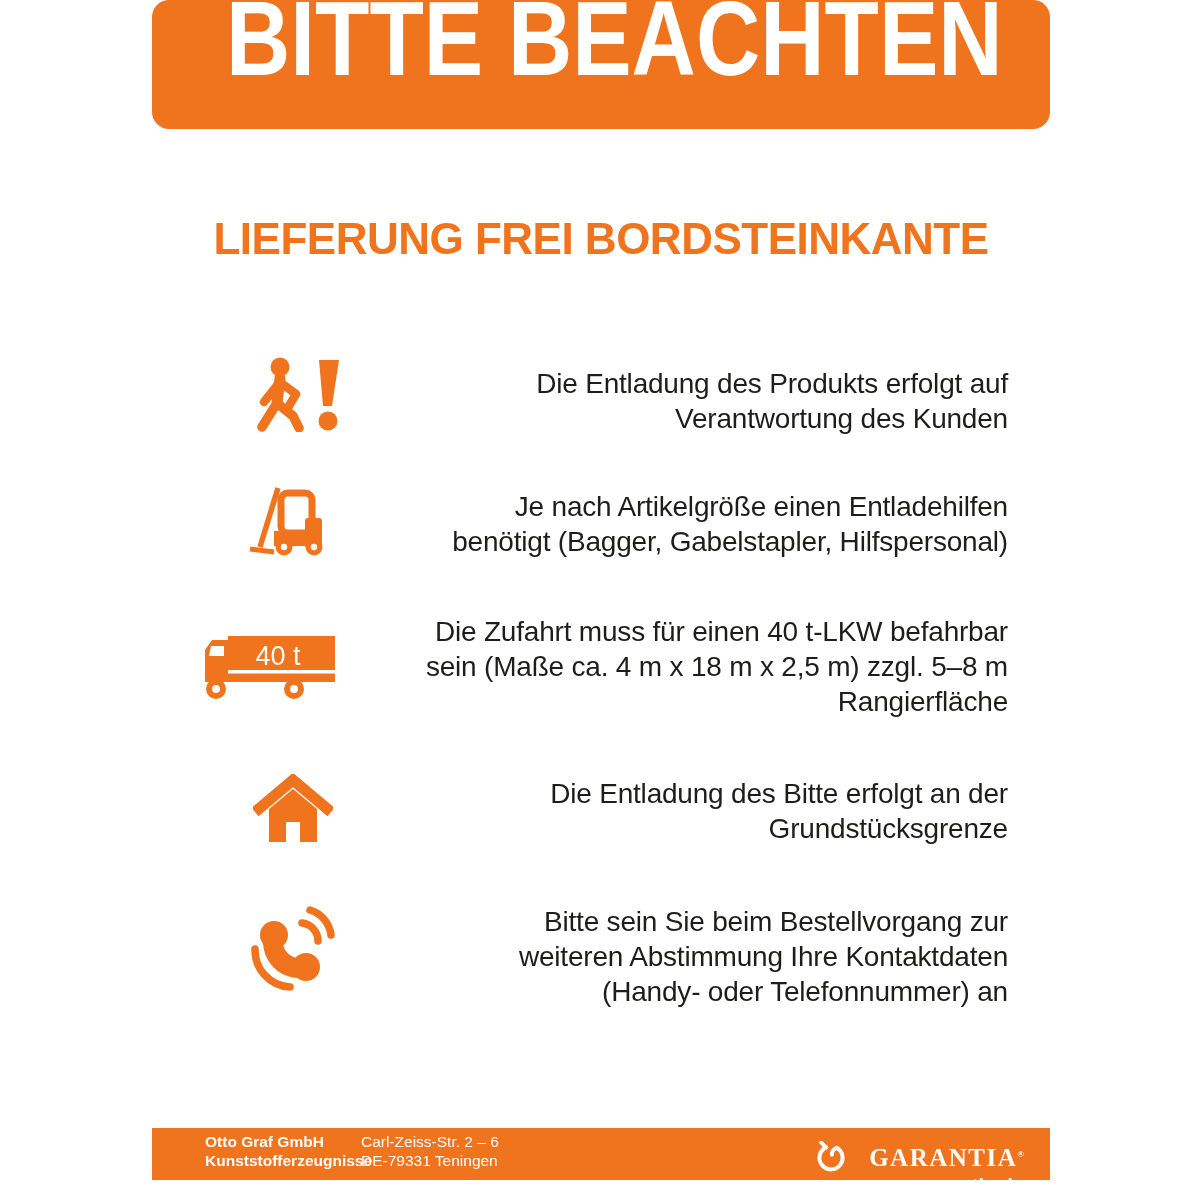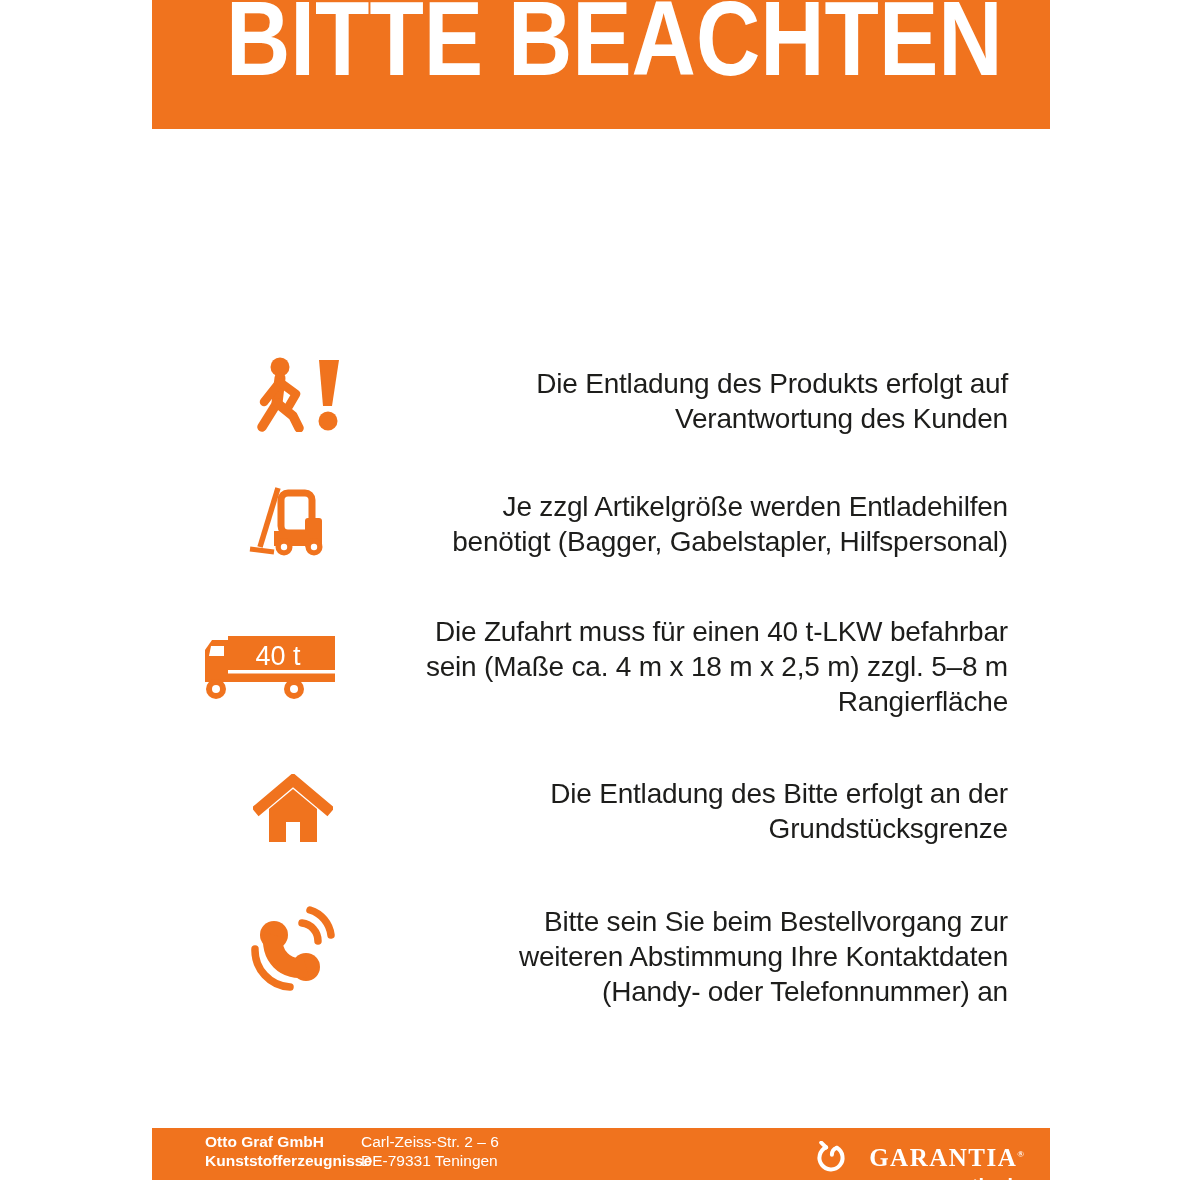--- a/index.html
+++ b/index.html
@@ -6,21 +6,21 @@
     --accent:#F0731E;
     --ink:#1D1D1B;
     --paper:#FFFFFF;
   }
   *{margin:0;padding:0;box-sizing:border-box;}
   html,body{background:#fff;}
   body{font-family:"Liberation Sans",sans-serif;}
   .page{position:relative;width:1200px;height:1200px;background:var(--paper,#fff);overflow:hidden;}
 
   
-  .header-band{position:absolute;left:152px;top:0;width:898px;height:129px;background:var(--accent,#F0731E);}
+  .header-band{position:absolute;left:152px;top:0;width:898px;height:129px;background:var(--accent,#F0731E);border-radius:17px;}
   .header-title{position:absolute;left:0;top:-15px;width:898px;text-align:center;color:#fff;
     font-weight:bold;font-size:106px;line-height:1;white-space:nowrap;}
   .header-title span{display:inline-block;transform:scaleX(0.84);transform-origin:center top;letter-spacing:0;}
 
   
   .subtitle{position:absolute;left:152px;top:217px;width:898px;text-align:center;
     color:var(--accent,#F0731E);font-weight:bold;font-size:44px;line-height:1;letter-spacing:-0.5px;white-space:nowrap;}
 
   
   .sheet{position:absolute;left:152px;top:0;width:898px;height:1200px;text-align:right;}
@@ -53,20 +53,21 @@
 <body>
 
 <div class="page">
 
   <div class="header-band">
     <div class="header-title">
       <span>BITTE BEACHTEN</span>
     </div>
   </div>
 
+  <div class="subtitle">LIEFERUNG FREI BORDSTEINKANTE</div>
 
   <div class="sheet">
 
     <div class="item item-1">
       <svg class="item-icon icon-1" viewBox="0 0 87 76">
         <circle class="ic" cx="27" cy="11" r="9.5"></circle>
         <path class="ic-stroke" d="M27,22 L24,47" stroke-width="11" stroke-linecap="round"></path>
         <path class="ic-stroke" d="M26,27 L11,46" stroke-width="8.5" stroke-linecap="round"></path>
         <path class="ic-stroke" d="M28,27 L43,38 L36,50" stroke-width="8.5" stroke-linecap="round" stroke-linejoin="round"></path>
         <path class="ic-stroke" d="M24,47 L9,71" stroke-width="9.5" stroke-linecap="round"></path>
@@ -83,21 +84,21 @@
         <path class="ic-stroke" d="M2,63 L26,66" stroke-width="5"></path>
         <path class="ic-stroke" d="M30,2 L12,61" stroke-width="5.5"></path>
         <rect class="ic-stroke" x="33" y="7" width="31" height="40" rx="7" stroke-width="7"></rect>
         <rect class="ic" x="57" y="32" width="17" height="30" rx="3"></rect>
         <rect class="ic" x="26" y="45" width="48" height="15"></rect>
         <circle class="ic" cx="36" cy="61" r="8.5"></circle>
         <circle cx="36" cy="61" r="3.2" fill="#fff"></circle>
         <circle class="ic" cx="66" cy="61" r="8.5"></circle>
         <circle cx="66" cy="61" r="3.2" fill="#fff"></circle>
       </svg>
-      <div class="item-text">Je zzgl Artikelgröße werden Entladehilfen
+      <div class="item-text">Je nach Artikelgröße einen Entladehilfen
 benötigt (Bagger, Gabelstapler, Hilfspersonal)</div>
     </div>
 
     <div class="item item-3">
       <svg class="item-icon icon-3" viewBox="0 0 134 72">
         <rect class="ic" x="25" y="6" width="107" height="46"></rect>
         <rect x="25" y="40" width="107" height="3.5" fill="#fff"></rect>
         <polygon class="ic" points="2,52 2,20 9,10 25,10 25,52"></polygon>
         <polygon points="6,26 8,16 21,16 21,26" fill="#fff"></polygon>
         <circle class="ic" cx="13" cy="59" r="10"></circle>

